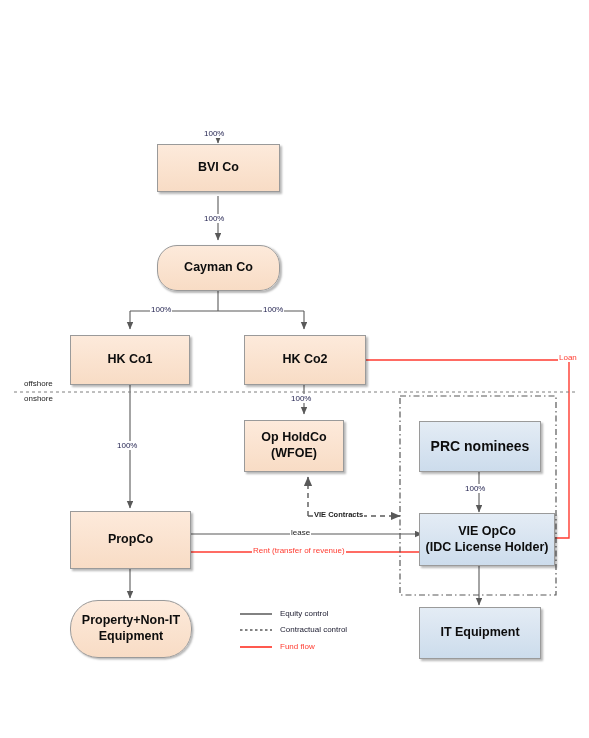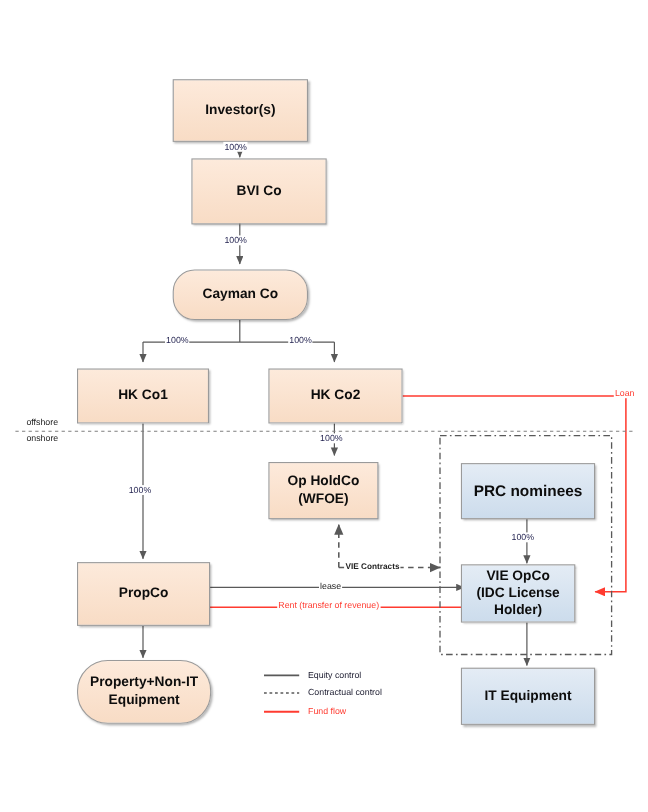--- a/index.html
+++ b/index.html
@@ -68,25 +68,22 @@
 
     <path d="M14,392 L575,392" stroke="#7f7f7f" stroke-width="1" fill="none" stroke-dasharray="3,3"></path>
 
     <rect x="400" y="396" width="156" height="199" fill="none" stroke="#595959" stroke-width="1.2" stroke-dasharray="6,3,1.5,3"></rect>
 
     <path d="M240,614 L272,614" stroke="#595959" stroke-width="1.5" fill="none"></path>
     <path d="M240,630 L272,630" stroke="#595959" stroke-width="1.5" fill="none" stroke-dasharray="2.5,2.5"></path>
     <path d="M240,647 L272,647" stroke="#ff3b30" stroke-width="1.7" fill="none"></path>
   </svg>
 
-  <div class="node orange" style="left:157px;top:72px;width:123px;height:57px;font-size:12.5px;">
-    <span>Investor(s)</span>
-  </div>
 
-  <div class="node orange" style="left:174px;top:144px;width:123px;height:60px;font-size:12.5px;">
+  <div class="node orange" style="left:157px;top:144px;width:123px;height:48px;font-size:12.5px;">
     <span>BVI Co</span>
   </div>
 
   <div class="node orange" style="left:157px;top:245px;width:123px;height:46px;font-size:12.5px;border-radius:20px;">
     <span>Cayman Co</span>
   </div>
 
   <div class="node orange" style="left:70px;top:335px;width:120px;height:50px;font-size:12.5px;align-items:center;">
     <span>HK Co1</span>
   </div>
@@ -101,21 +98,21 @@
   </div>
 
   <div class="node blue" style="left:419px;top:421px;width:122px;height:51px;font-size:14px;">
     <span>PRC nominees</span>
   </div>
 
   <div class="node orange" style="left:70px;top:511px;width:121px;height:58px;font-size:12.5px;">
     <span>PropCo</span>
   </div>
 
-  <div class="node blue" style="left:419px;top:513px;width:104px;height:53px;font-size:12.5px;flex-direction:column;">
+  <div class="node blue" style="left:419px;top:513px;width:136px;height:53px;font-size:12.5px;flex-direction:column;">
     <span>VIE OpCo</span>
     <span>(IDC License Holder)</span>
   </div>
 
   <div class="node orange" style="left:70px;top:600px;width:122px;height:58px;font-size:12.5px;flex-direction:column;border-radius:28px;">
     <span>Property+Non-IT</span>
     <span>Equipment</span>
   </div>
 
   <div class="node blue" style="left:419px;top:607px;width:122px;height:52px;font-size:12.5px;">

